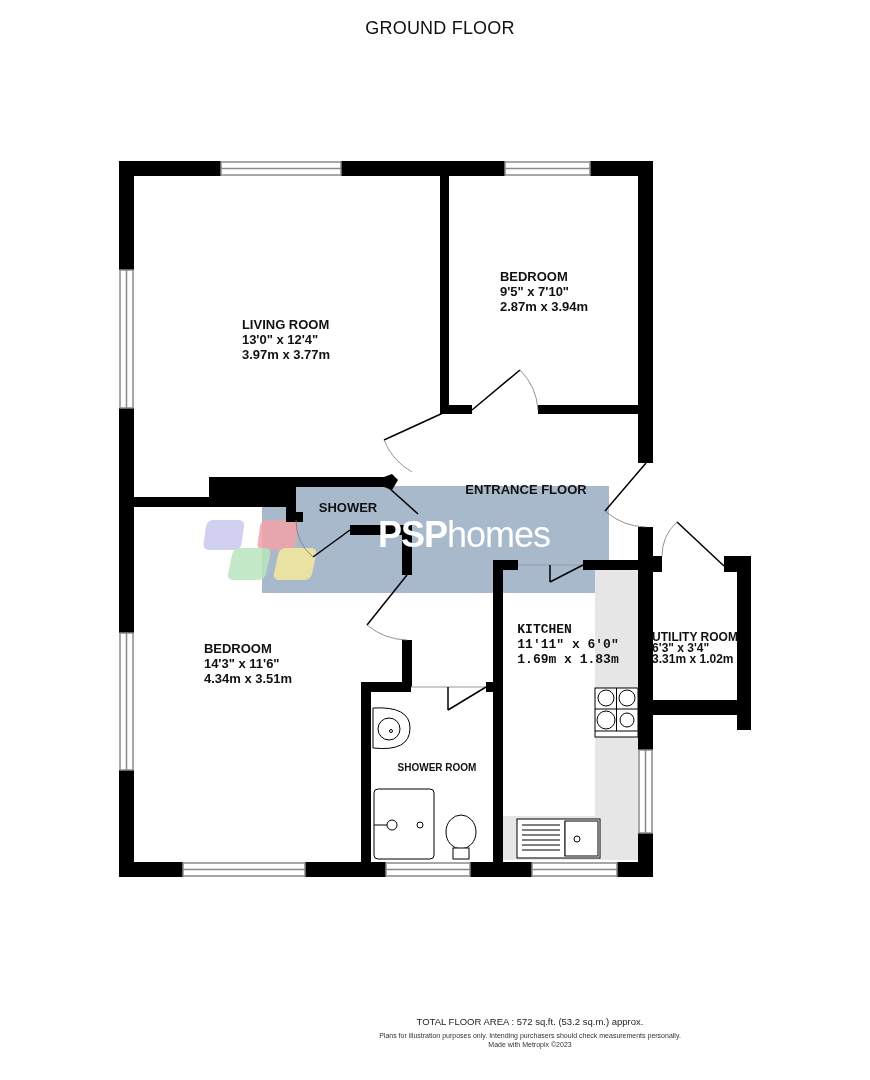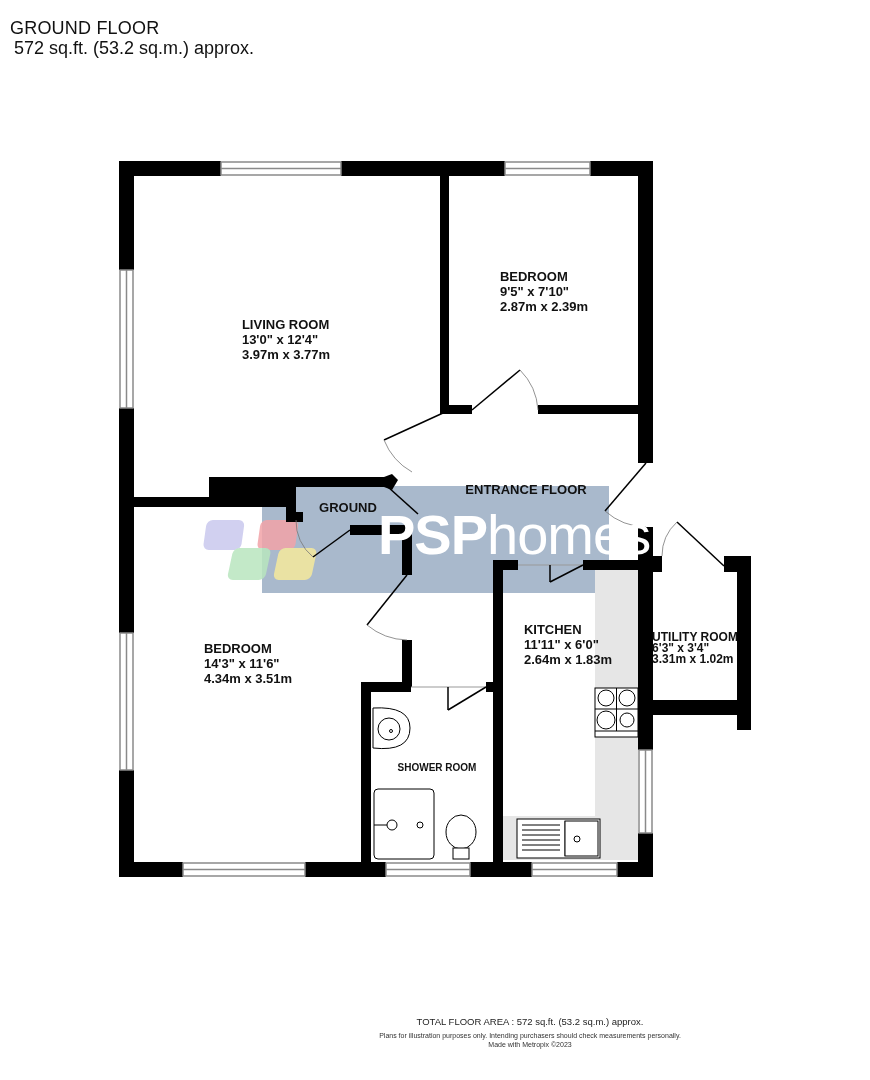--- a/index.html
+++ b/index.html
@@ -1,35 +1,34 @@
 <!DOCTYPE html>
 <html><head>
   <meta charset="utf-8">
   <style>
     html, body { margin: 0; padding: 0; background: #ffffff; }
     body { width: 870px; height: 1080px; position: relative; overflow: hidden; font-family: "Liberation Sans", sans-serif; }
-    .title-block { position: absolute; top: 18px; left: 0; width: 870px; text-align: left; color: #111; }
+    .title-block { position: absolute; top: 18px; left: 0; width: 870px; text-align: center; color: #111; }
     .title-block .t1 { font-size: 18px; line-height: 20px; letter-spacing: 0.2px; padding-left: 10px; }
     .title-block .t2 { font-size: 18px; line-height: 20px; padding-left: 14px; }
     #plan { position: absolute; left: 0; top: 0; }
     .room-label { position: absolute; text-align: left; font-weight: bold; color: #111; transform: translateX(-50%); white-space: nowrap; }
     .room-label .name { font-size: 13px; line-height: 15px; }
     .room-label .dim { font-size: 13px; line-height: 15px; }
     .room-label.small .name, .room-label.small .dim { font-size: 12px; line-height: 11px; }
     .foot-total { position: absolute; top: 1016px; left: 0; width: 1060px; text-align: center; font-size: 9.5px; color: #222; }
     .foot-note { position: absolute; top: 1031px; left: 0; width: 1060px; text-align: center; font-size: 7px; line-height: 9px; color: #333; }
-    .watermark-text { position: absolute; left: 378px; top: 510px; font-size: 56px; color: #ffffff; letter-spacing: -1px; line-height: 50px; }
+    .watermark-text { position: absolute; left: 378px; top: 510px; font-size: 36px; color: #ffffff; letter-spacing: -1px; line-height: 50px; }
     .watermark-text b { font-weight: bold; }
   </style>
 </head>
 <body>
 
 <div class="title-block">
   <div class="t1">GROUND FLOOR</div>
-  <div class="t2">572 sq.ft. (53.2 sq.m.) approx.</div>
 </div>
 
 <svg id="plan" width="870" height="1080" viewBox="0 0 870 1080">
 
   <rect x="262" y="486" width="347" height="107" fill="#a9b9cc"></rect>
   <g opacity="0.85">
     <rect x="280" y="520" width="38" height="30" rx="6" fill="#c9c8ee" transform="skewX(-8)"></rect>
     <rect x="334" y="520" width="38" height="30" rx="6" fill="#f2a3a8" transform="skewX(-8)"></rect>
     <rect x="350" y="548" width="38" height="32" rx="6" fill="#b9e6bf" transform="skewX(-12)"></rect>
     <rect x="396" y="548" width="38" height="32" rx="6" fill="#f6ea9c" transform="skewX(-12)"></rect>
@@ -205,37 +204,37 @@
 <div class="watermark-text"><b>PSP</b><span>homes</span></div>
 
 <div class="room-label" style="left:286px; top:302px;margin-top:15px;">
   <div class="name">LIVING ROOM</div>
   <div class="dim">13'0"  x 12'4"</div>
   <div class="dim">3.97m  x 3.77m</div>
 </div>
 <div class="room-label" style="left:544px; top:269px;">
   <div class="name">BEDROOM</div>
   <div class="dim">9'5"  x 7'10"</div>
-  <div class="dim">2.87m  x 2.39m</div>
+  <div class="dim">2.87m  x 3.94m</div>
 </div>
 <div class="room-label" style="left:526px; top:482px;">
   <div class="name">ENTRANCE FLOOR</div>
 </div>
 <div class="room-label" style="left:348px; top:500px;">
-  <div class="name">GROUND</div>
+  <div class="name">SHOWER</div>
 </div>
 <div class="room-label" style="left:248px; top:641px;">
   <div class="name">BEDROOM</div>
   <div class="dim">14'3"  x 11'6"</div>
   <div class="dim">4.34m  x 3.51m</div>
 </div>
-<div class="room-label" style="left:568px; top:622px;">
+<div class="room-label" style="left:568px; top:622px;font-family:Liberation Mono, monospace;">
   <div class="name">KITCHEN</div>
   <div class="dim">11'11"  x 6'0"</div>
-  <div class="dim">2.64m  x 1.83m</div>
+  <div class="dim">1.69m  x 1.83m</div>
 </div>
 <div class="room-label small" style="left:695px; top:632px;">
   <div class="name">UTILITY ROOM</div>
   <div class="dim">6'3"  x 3'4"</div>
   <div class="dim">3.31m  x 1.02m</div>
 </div>
 <div class="room-label small" style="left:437px; top:762px;">
   <div class="name" style="font-size:10px;">SHOWER ROOM</div>
 </div>
 

